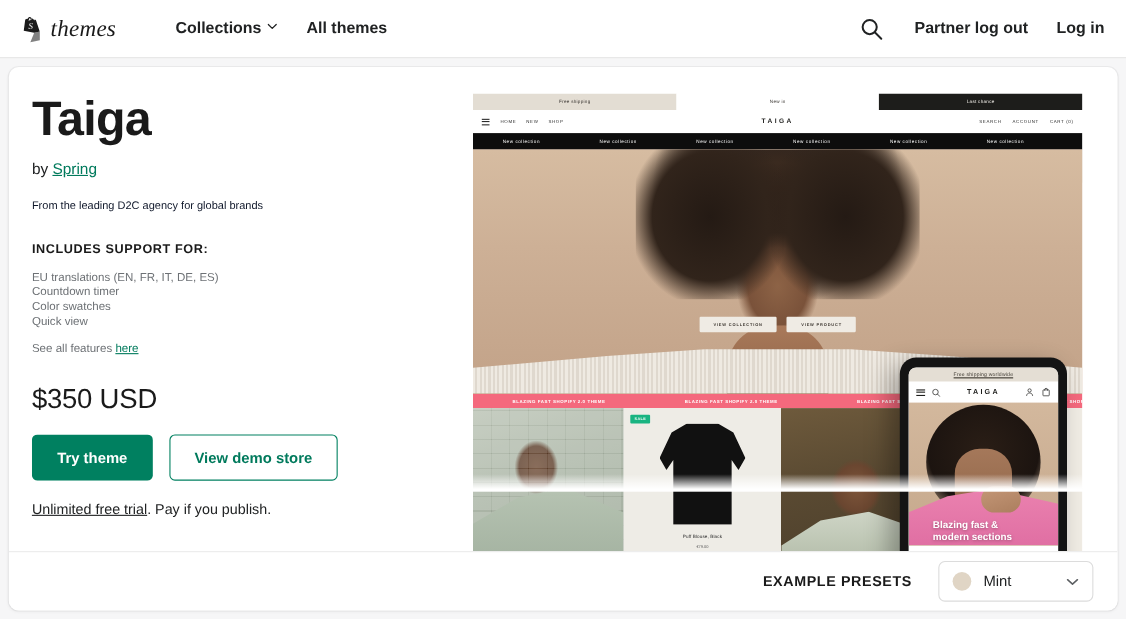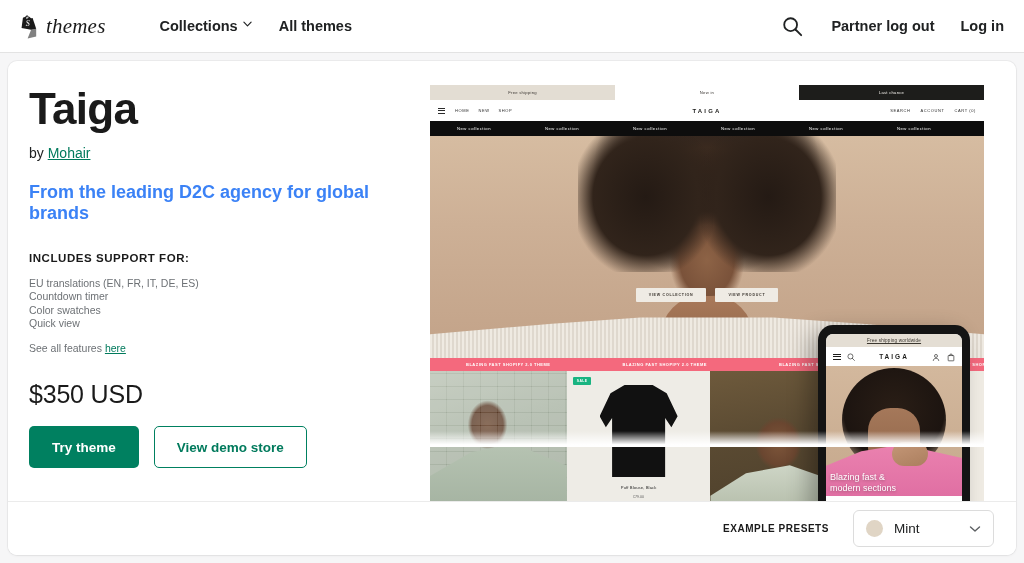--- a/index.html
+++ b/index.html
@@ -45,21 +45,21 @@
   .card-body { position: relative; height: 440px; overflow: hidden; }
 
   
   .info { position: absolute; left: 21px; top: 25px; width: 370px; }
   .theme-title {
     font-size: 44px; font-weight: bold; letter-spacing: -.7px;
     line-height: 1.05; color: #1a1a1a;
   }
   .byline { margin-top: 13px; font-size: 14px; color: #202223; }
   .byline a { color: #007a5c; text-decoration: underline; cursor: pointer; }
-  .tagline { margin-top: 21px; font-size: 18px; color: #3b82f6; font-weight: bold; }
+  .tagline { margin-top: 21px; font-size: 10px; color: #0f172a; }
   .feat-head {
     margin-top: 28px; font-size: 11.5px; font-weight: bold;
     letter-spacing: .55px; color: #1a1a1a;
   }
   .feat-list { margin-top: 13px; list-style: none; }
   .feat-list li { font-size: 10.5px; color: #6d7175; line-height: 13.3px; }
   .seeall { margin-top: 12px; font-size: 10.5px; color: #6d7175; }
   .seeall a { color: #007a5c; text-decoration: underline; cursor: pointer; }
   .price { margin-top: 26px; font-size: 25px; font-weight: normal; color: #1a1a1a; letter-spacing: -.2px; }
   .btnrow { margin-top: 17px; display: flex; gap: 15px; }
@@ -258,39 +258,39 @@
   .ph-pink {
     position: absolute; left: 0; right: 0; bottom: 0; height: 56px;
     background: linear-gradient(180deg,#eb83b0 0%,#e06fa3 100%);
     clip-path: polygon(0 100%,0 46%,26% 20%,56% 8%,100% 32%,100% 100%);
   }
   .ph-arm {
     position: absolute; right: 34px; bottom: 30px; width: 36px; height: 24px;
     border-radius: 18px; background: linear-gradient(160deg,#c59878,#ab7e5e);
   }
   .ph-caption {
-    position: absolute; left: 4px; bottom: 2px; color: #ffffff;
-    font-size: 9px; line-height: 11px; font-weight: 400;
+    position: absolute; left: 22px; bottom: 2px; color: #ffffff;
+    font-size: 9px; line-height: 11px; font-weight: 700;
     text-shadow: 0 1px 3px rgba(0,0,0,.3);
   }
 
   .preview-fade {
     position: absolute; left: 422px; right: 0; bottom: 54px; height: 16px;
     background: linear-gradient(180deg, rgba(255,255,255,0), #ffffff 85%);
     pointer-events: none; z-index: 5;
   }
 
   
   .card-footer {
     position: absolute; left: 0; right: 0; bottom: 0; height: 54px;
     border-top: 1px solid #ebebeb; background: #ffffff;
     display: flex; align-items: center; justify-content: flex-end;
     padding-right: 22px; gap: 24px;
   }
-  .presets-label { font-size: 10px; font-weight: bold; letter-spacing: .55px; color: #1a1a1a; }
+  .presets-label { font-size: 13px; font-weight: bold; letter-spacing: .55px; color: #1a1a1a; }
   .preset-select {
     width: 141px; height: 37px; border: 1px solid #dcdcdc; border-radius: 6px;
     background: #fff; display: flex; align-items: center; padding: 0 12px;
     cursor: pointer; gap: 11px;
   }
   .preset-dot { width: 17px; height: 17px; border-radius: 50%; background: #e0d5c5; flex: 0 0 auto; }
   .preset-name { font-size: 13.5px; color: #202223; }
   .preset-chev { margin-left: auto; display: flex; }
 </style>
 </head>
@@ -336,21 +336,21 @@
   </div>
 </div>
 
 <div class="card">
   <div class="card-body">
 
     <div class="info">
       <h1 class="theme-title">Taiga</h1>
 
       <div class="byline">
-        <span>by </span><a>Mohair</a>
+        <span>by </span><a>Spring</a>
       </div>
 
       <div class="tagline">From the leading D2C agency for global brands</div>
 
       <div class="feat-head">INCLUDES SUPPORT FOR:</div>
 
       <ul class="feat-list">
         <li>EU translations (EN, FR, IT, DE, ES)</li>
         <li>Countdown timer</li>
         <li>Color swatches</li>
@@ -361,20 +361,23 @@
         <span>See all features </span><a>here</a>
       </div>
 
       <div class="price">$350 USD</div>
 
       <div class="btnrow">
         <div class="btn btn-primary">Try theme</div>
         <div class="btn btn-secondary">View demo store</div>
       </div>
 
+      <div class="trialnote">
+        <a>Unlimited free trial</a><span>. Pay if you publish.</span>
+      </div>
     </div>
 
     <div class="preview">
 
       <div class="pv-announce">
         <div class="pv-a1">Free shipping</div>
         <div class="pv-a2">New in</div>
         <div class="pv-a3">Last chance</div>
       </div>
 

